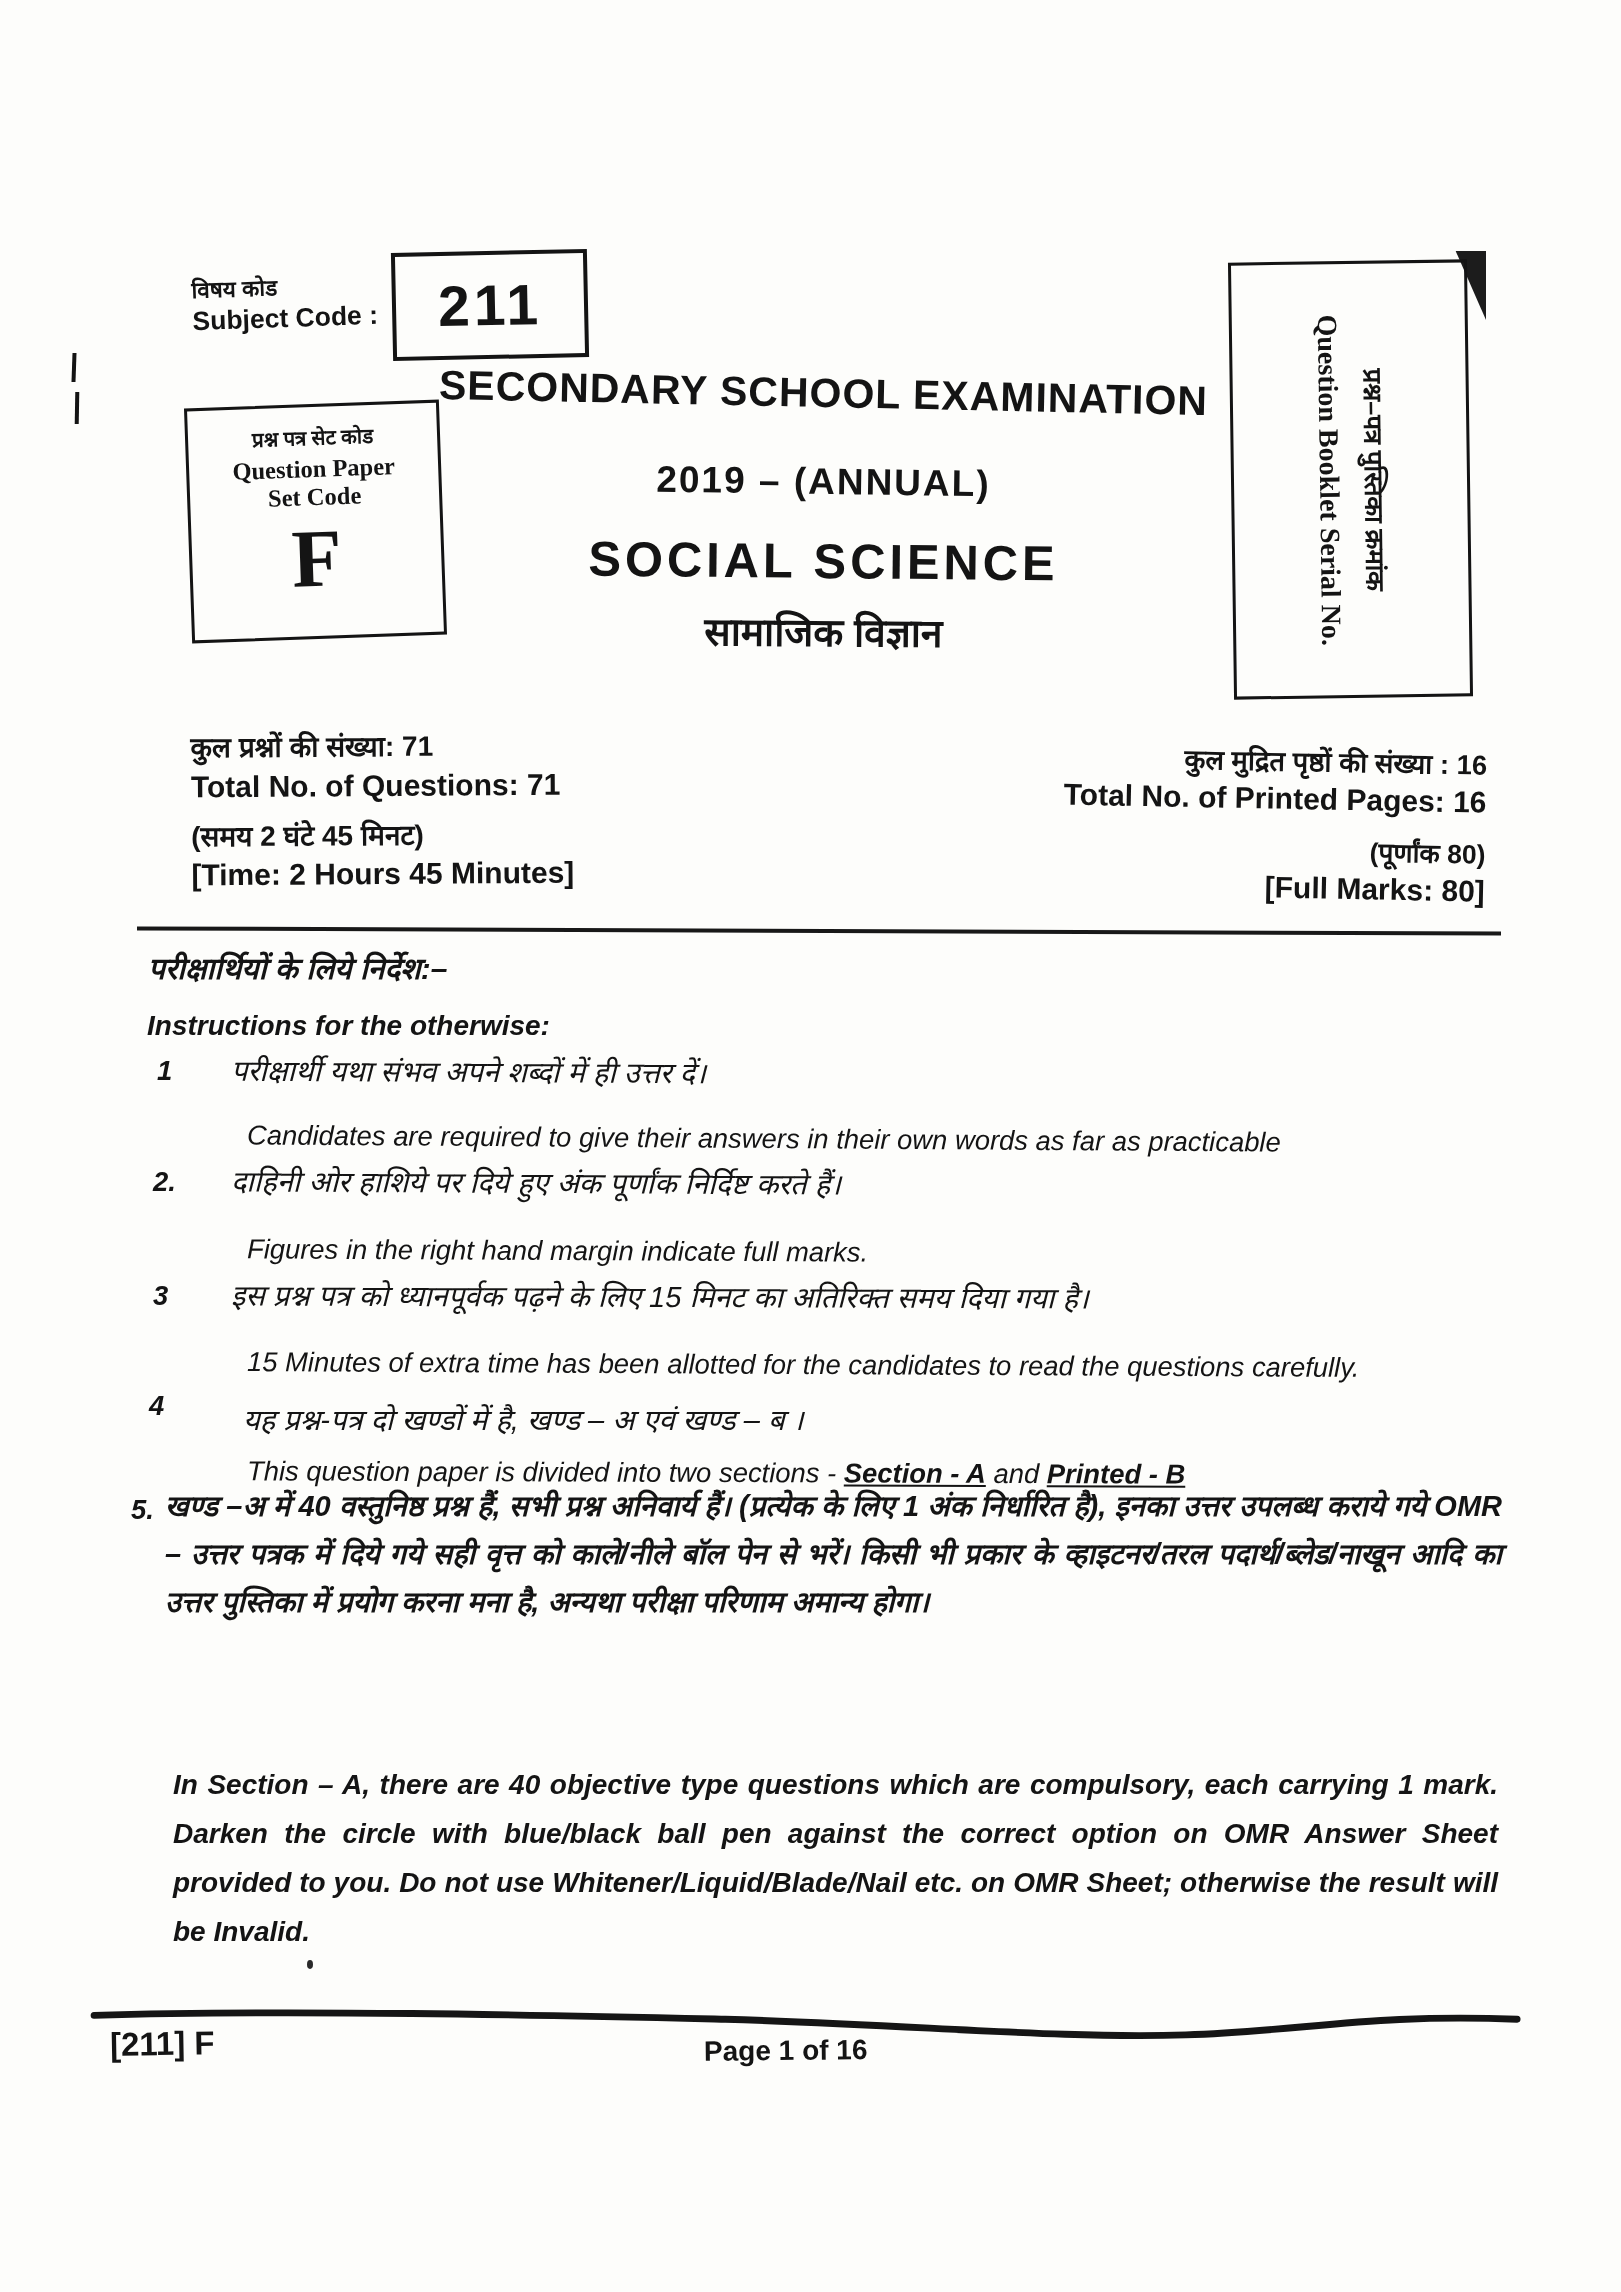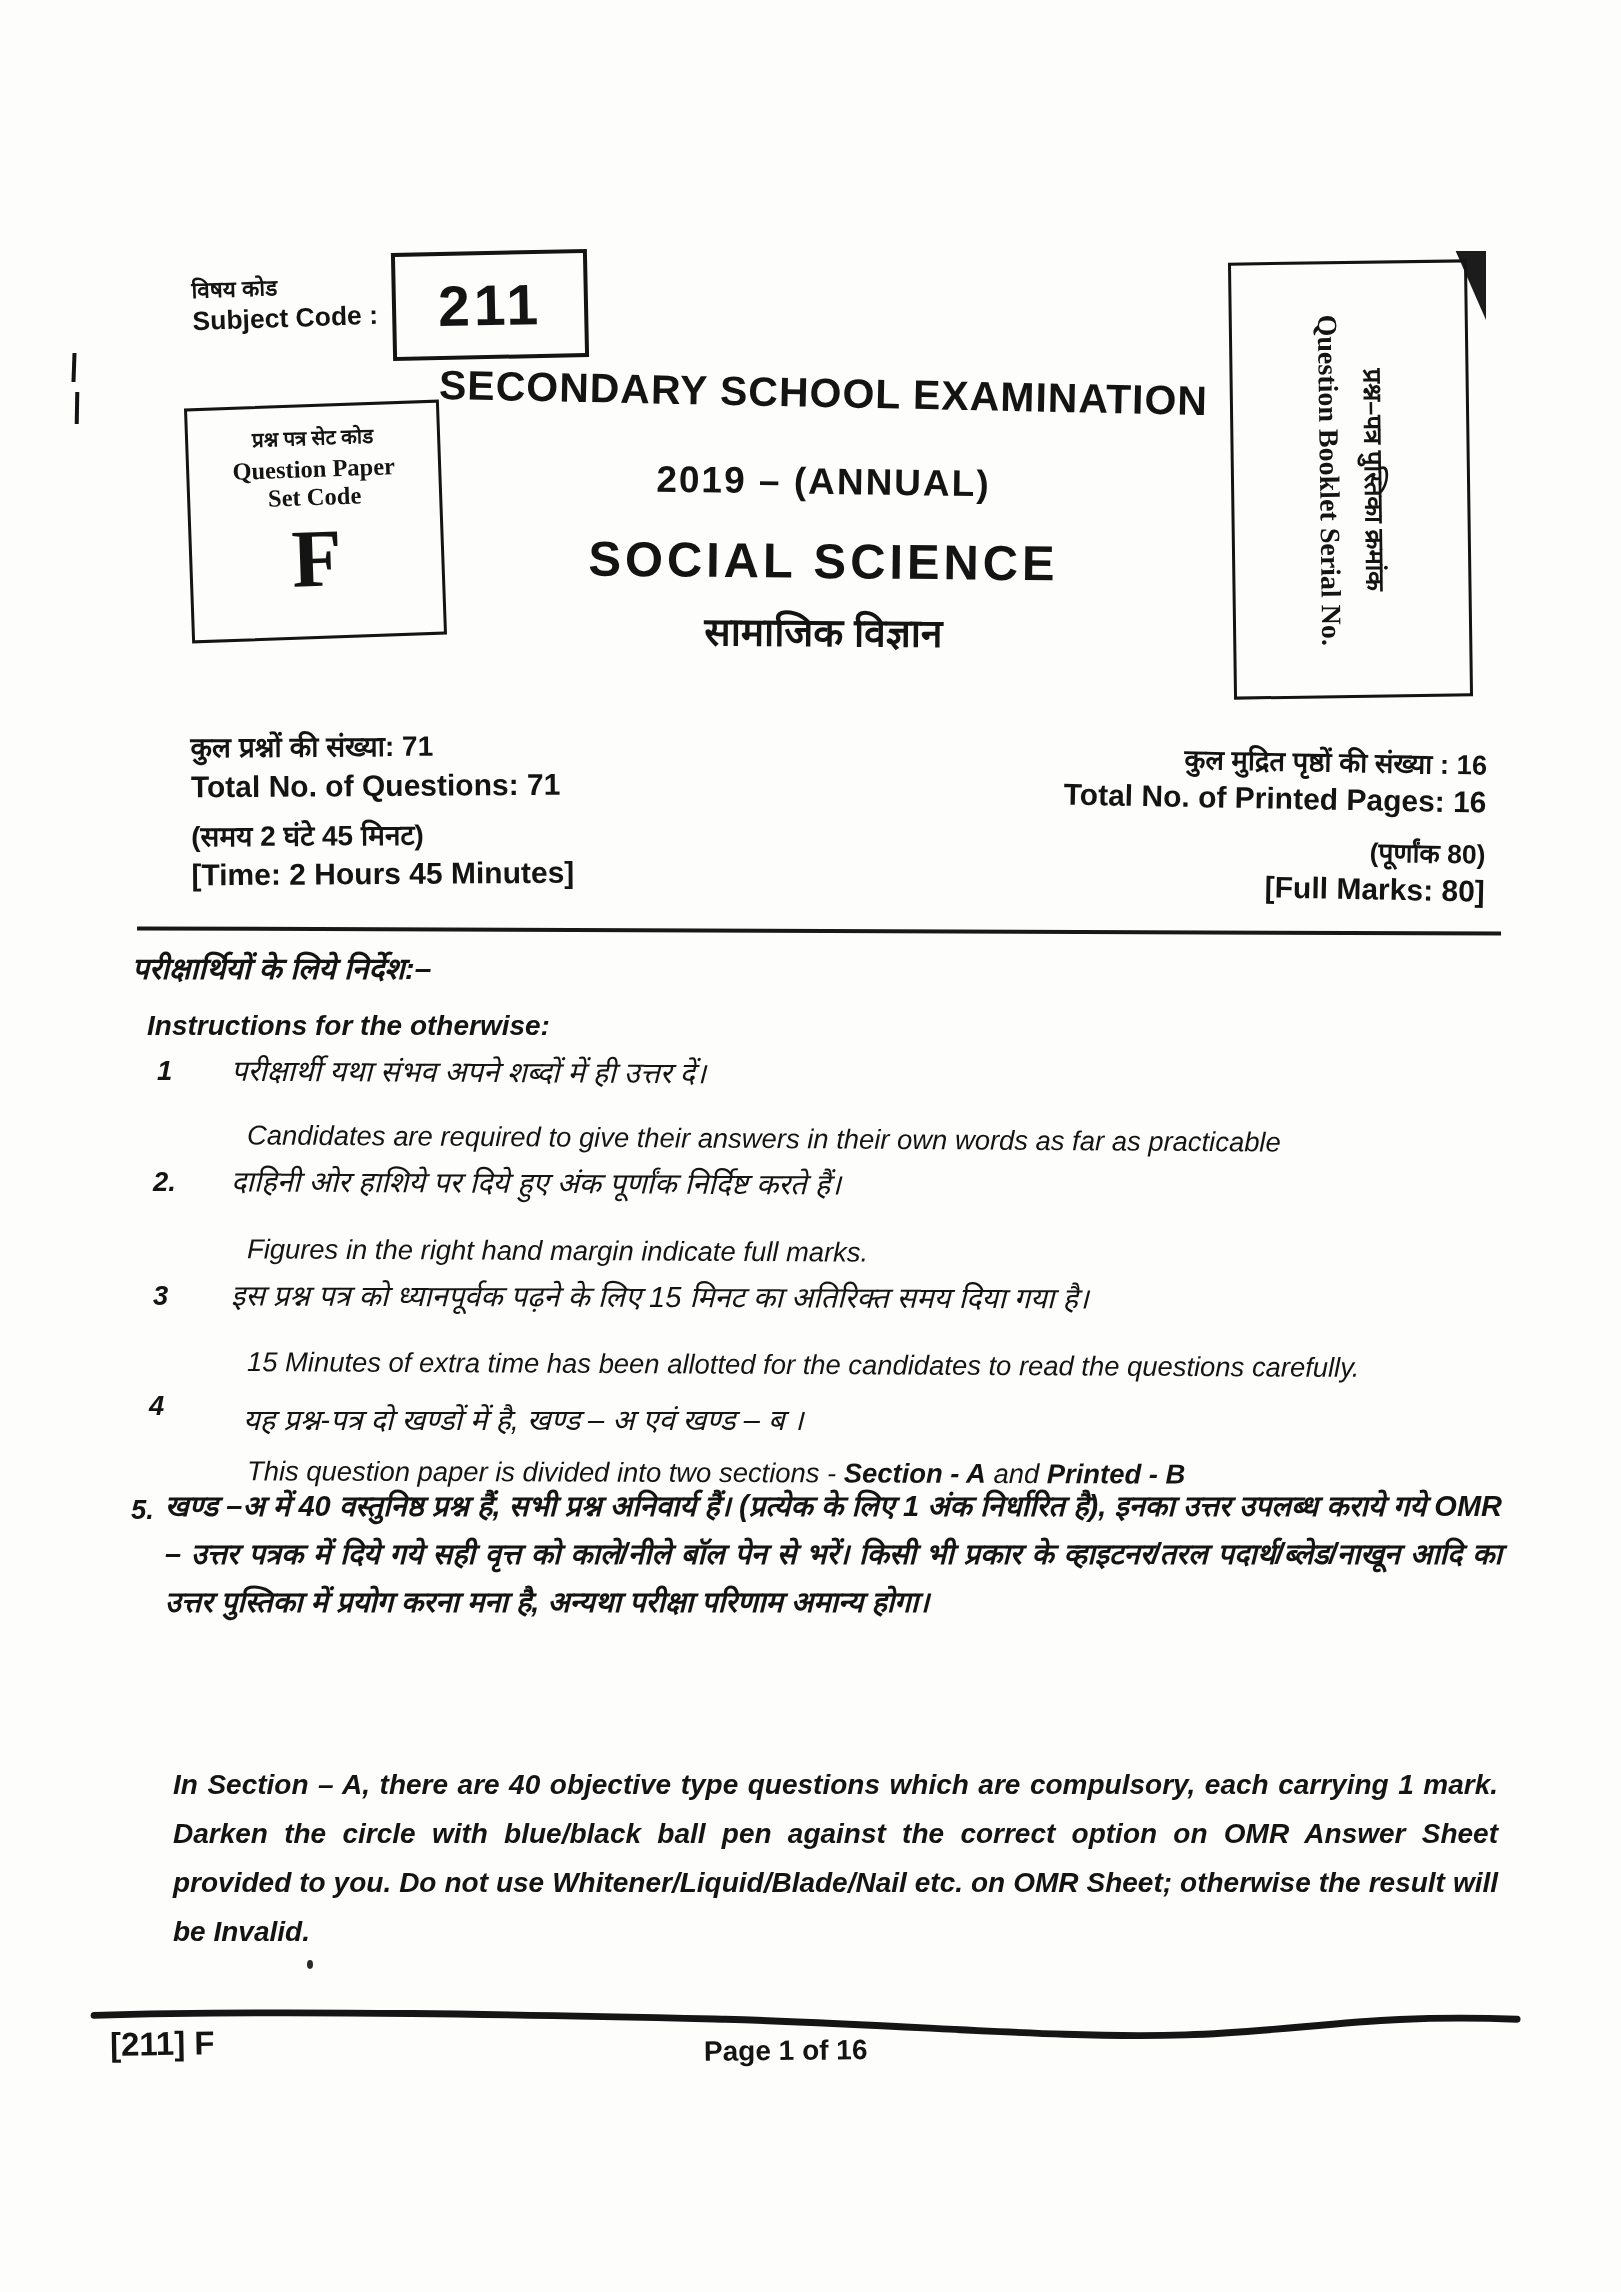--- a/index.html
+++ b/index.html
@@ -60,34 +60,34 @@
   .meta-left .l4{font-size:30px; font-weight:700; margin-top:8.8px;}
   .meta-right{left:1000px; top:747px; width:486px; text-align:right; line-height:1.0; transform:rotate(1.1deg);}
   .meta-right .l1{font-size:27.4px; font-weight:700;}
   .meta-right .l2{font-size:30px; font-weight:700; margin-top:8.8px;}
   .meta-right .l3{font-size:26.5px; font-weight:700; margin-top:23.5px;}
   .meta-right .l4{font-size:30px; font-weight:700; margin-top:8.8px;}
 
   .sep-line{left:137px; top:929px; width:1364px; height:3.9px; background:#181818; transform:rotate(0.22deg);}
 
   
-  .ins-h-hi{left:132px; top:947px; font-size:30px; font-weight:700; font-style:italic;}
+  .ins-h-hi{left:148px; top:947px; font-size:30px; font-weight:700; font-style:italic;}
   .ins-h-en{left:147px; top:1010px; font-size:28px; font-weight:700; font-style:italic;}
   .num{font-size:27.4px; font-style:italic; font-weight:700;}
   .hi-line{font-size:29px; font-style:italic;}
   .en-line{font-size:27.4px; font-style:italic;}
   .n1{left:157px; top:1055px;} .h1{left:231px; top:1051px; transform:rotate(0.3deg);}
   .e1{left:247px; top:1123px; transform:rotate(0.4deg);}
   .n2{left:153px; top:1166px;} .h2{left:231px; top:1162px; transform:rotate(0.3deg);}
   .e2{left:247px; top:1235px; transform:rotate(0.3deg);}
   .n3{left:153px; top:1280px;} .h3{left:231px; top:1276px; transform:rotate(0.2deg);}
   .e3{left:247px; top:1349px; transform:rotate(0.3deg);}
   .n4{left:149px; top:1390px;} .h4{left:243px; top:1386px;margin-top:13px;}
   .e4{left:247px; top:1457px; transform:rotate(0.2deg);}
-  .sec-u{font-weight:700; }
+  .sec-u{font-weight:700; text-decoration:underline;}
   .n5{left:131px; top:1494px;}
   .h5{left:165px; top:1482px; width:1337px; font-size:29px; font-weight:700; font-style:italic;
       line-height:48px; text-align:justify;}
   .e5{left:173px; top:1760px; width:1325px; font-size:28px; font-weight:700; font-style:italic;
       line-height:49px; text-align:justify;}
 
   
   .footer-left{left:110px; top:2025px; font-size:33px; font-weight:700; transform:rotate(-1deg);}
   .footer-center{left:704px; top:2035px; font-size:28px; font-weight:700; transform:rotate(-0.6deg);}
   .footer-svg{left:0; top:0;}

